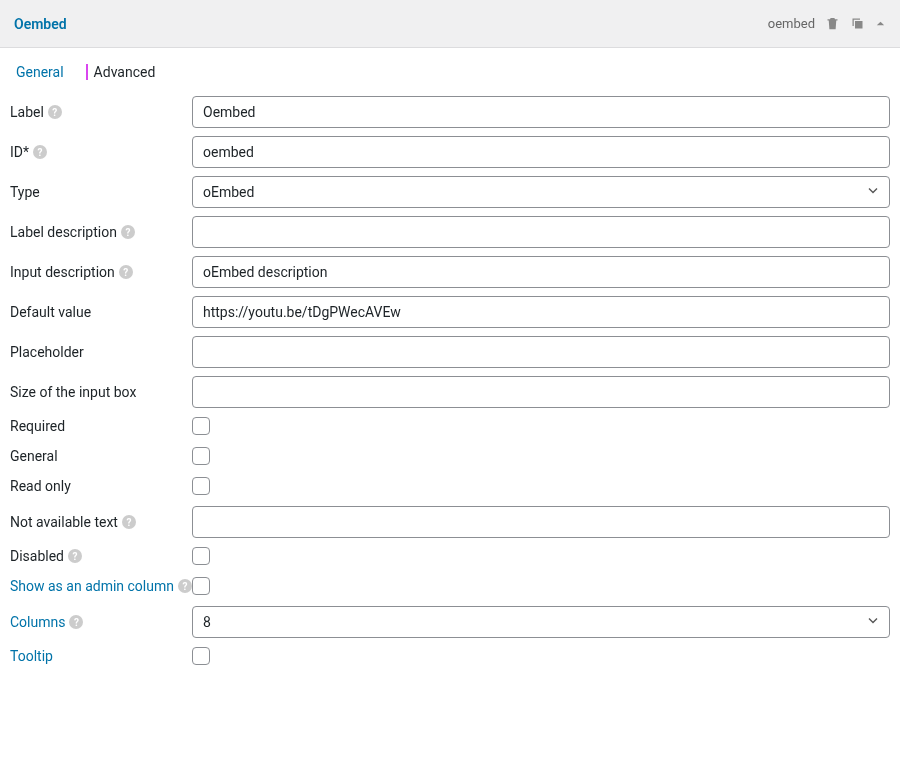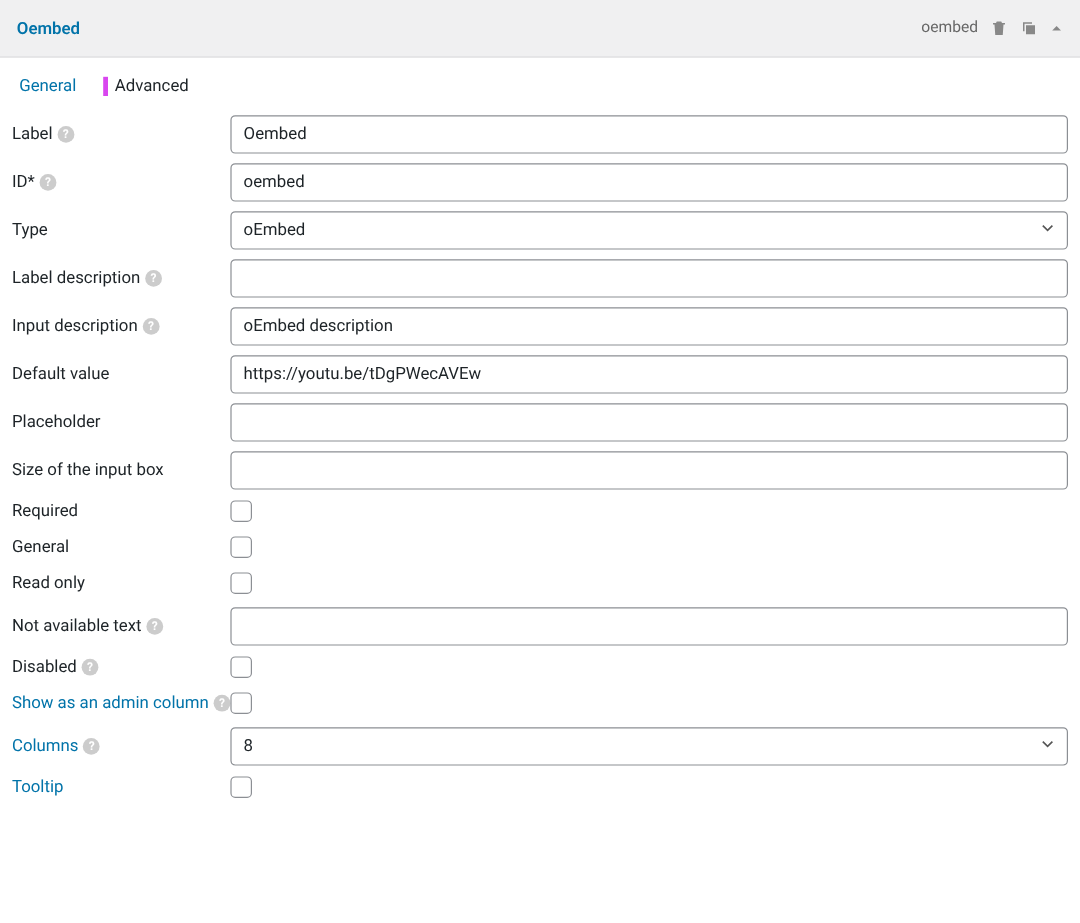--- a/index.html
+++ b/index.html
@@ -45,21 +45,21 @@
     }
     .tab {
       padding: 0 6px;
       cursor: pointer;
       font-size: 14px;
     }
     .tab.active {
       color: #0173a9;
     }
     .tab + .tab {
-      border-left: 4px solid #d946ef;
+      border-left: 2px solid #d946ef;
     }
     .form {
       padding: 0 10px 20px 10px;
     }
     .row {
       display: flex;
       align-items: center;
       margin-bottom: 8px;
       min-height: 32px;
     }

